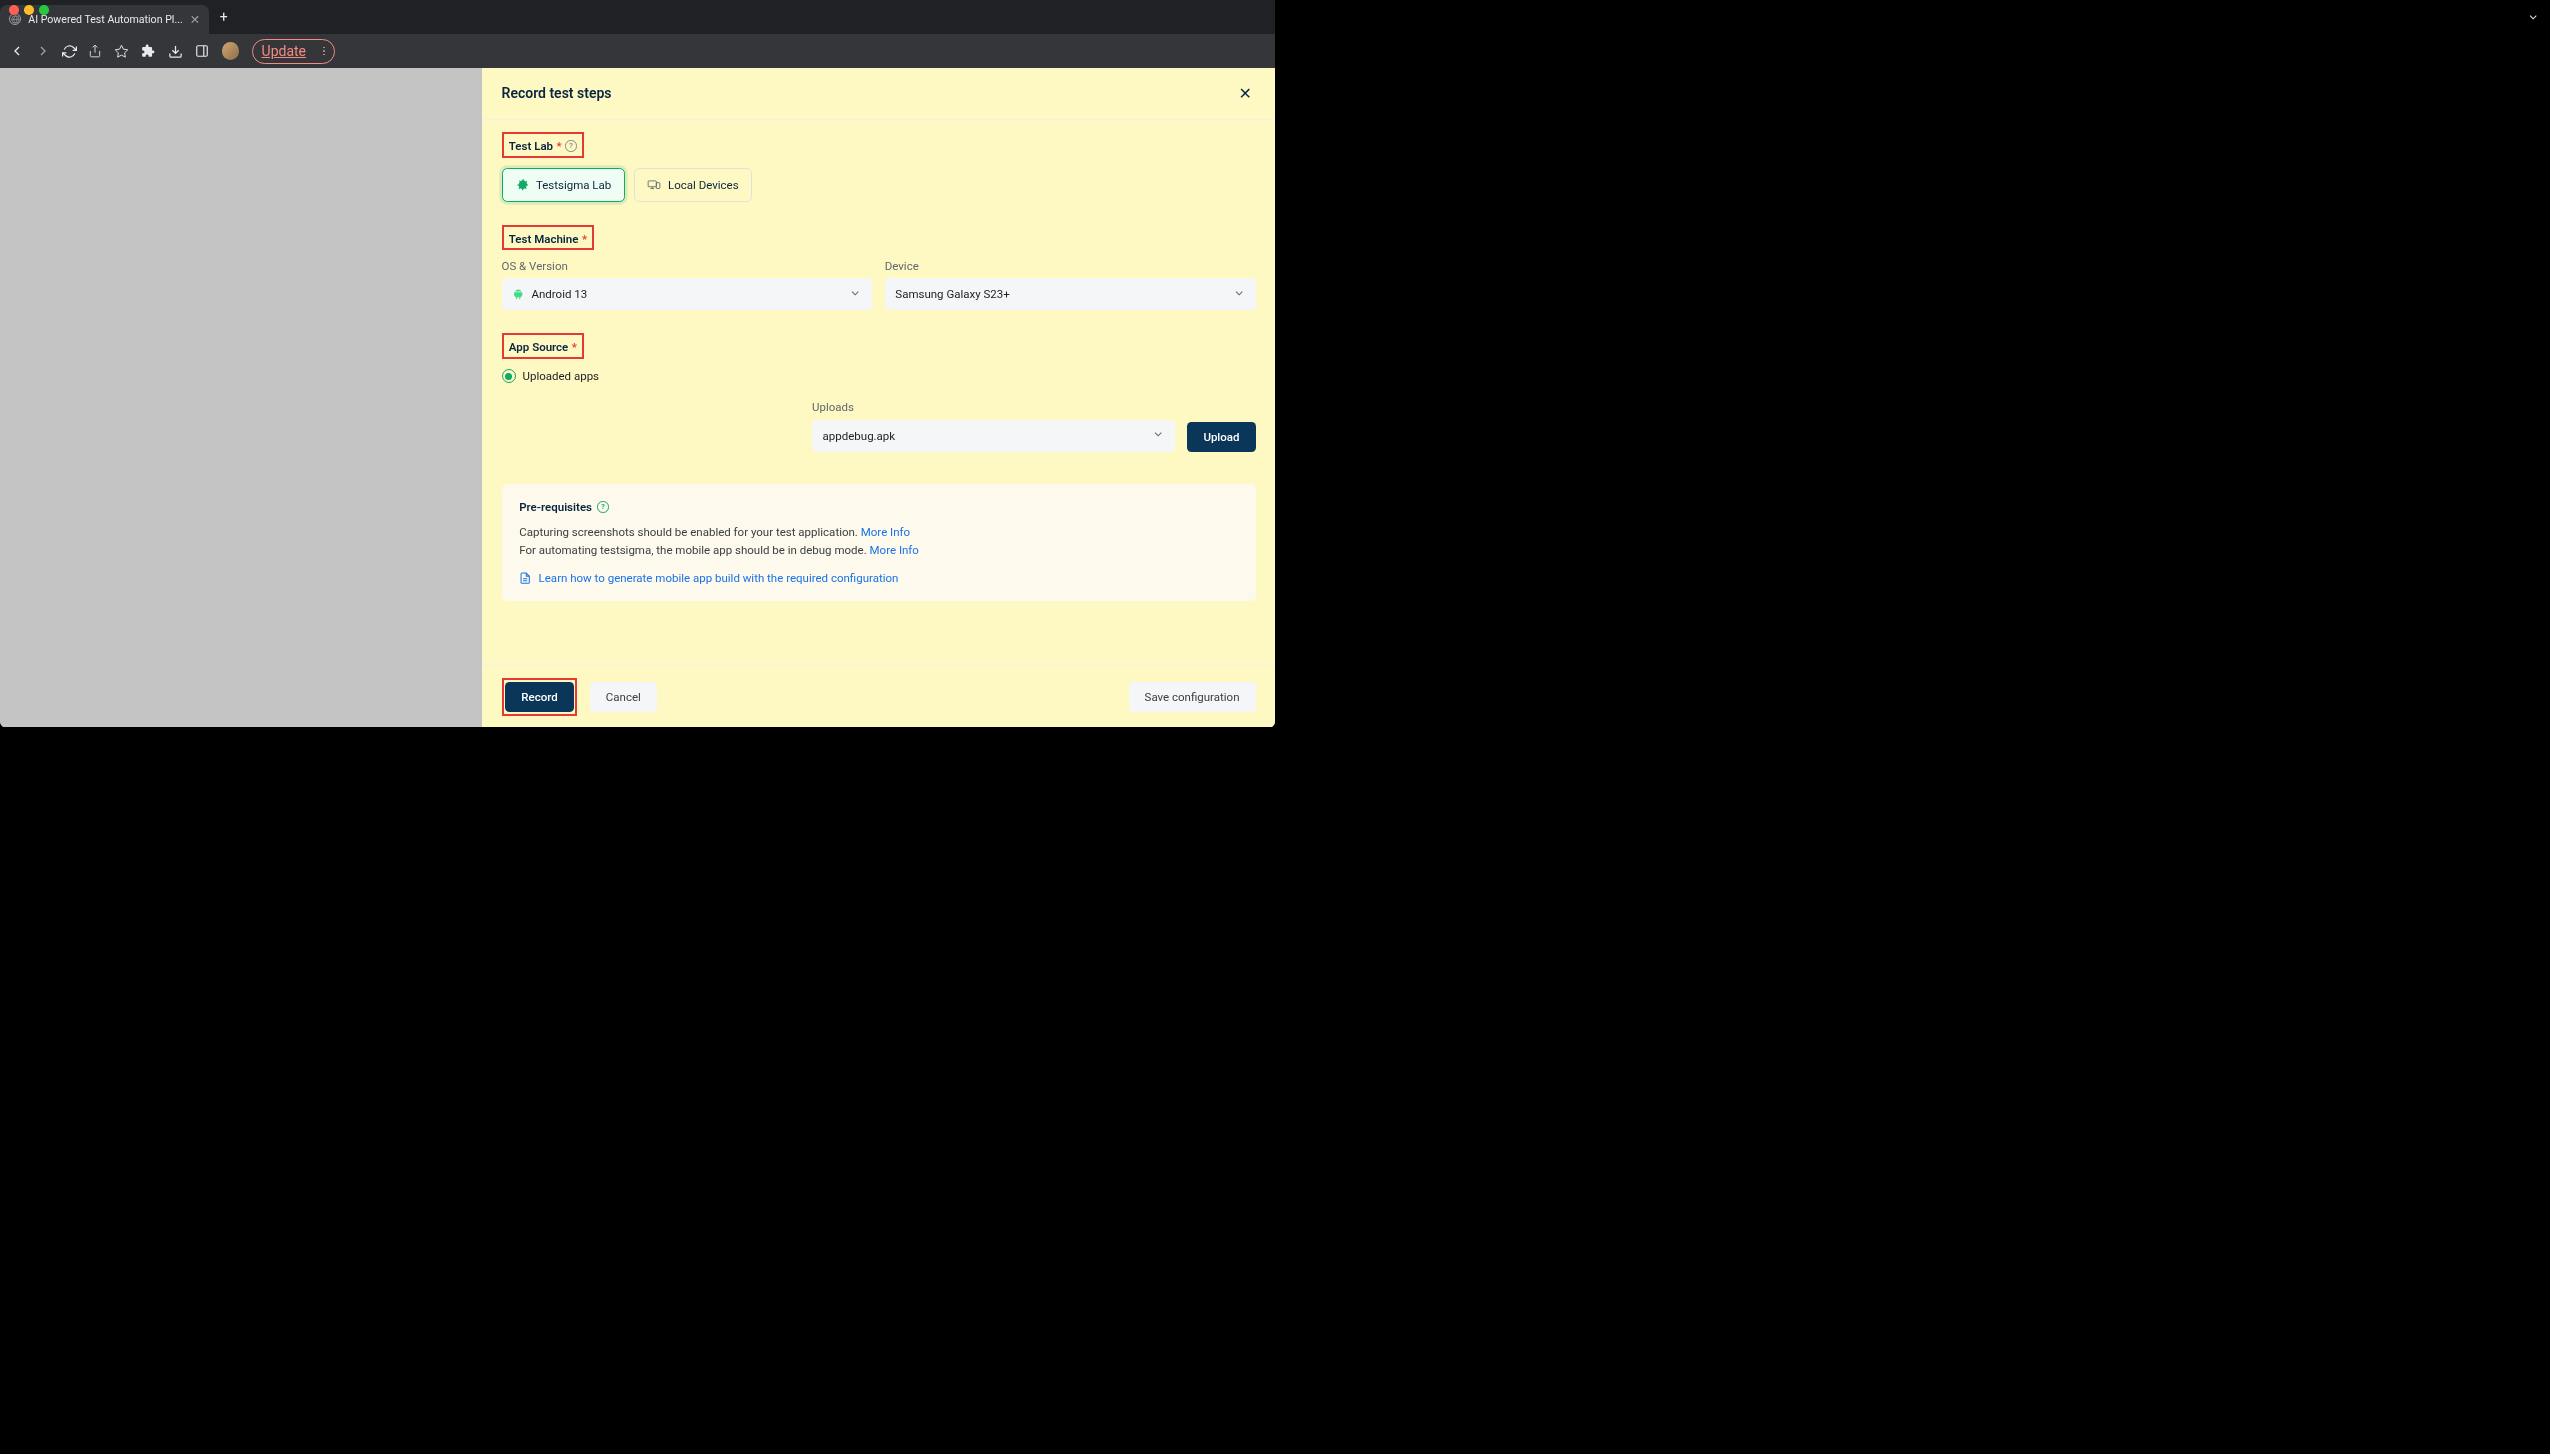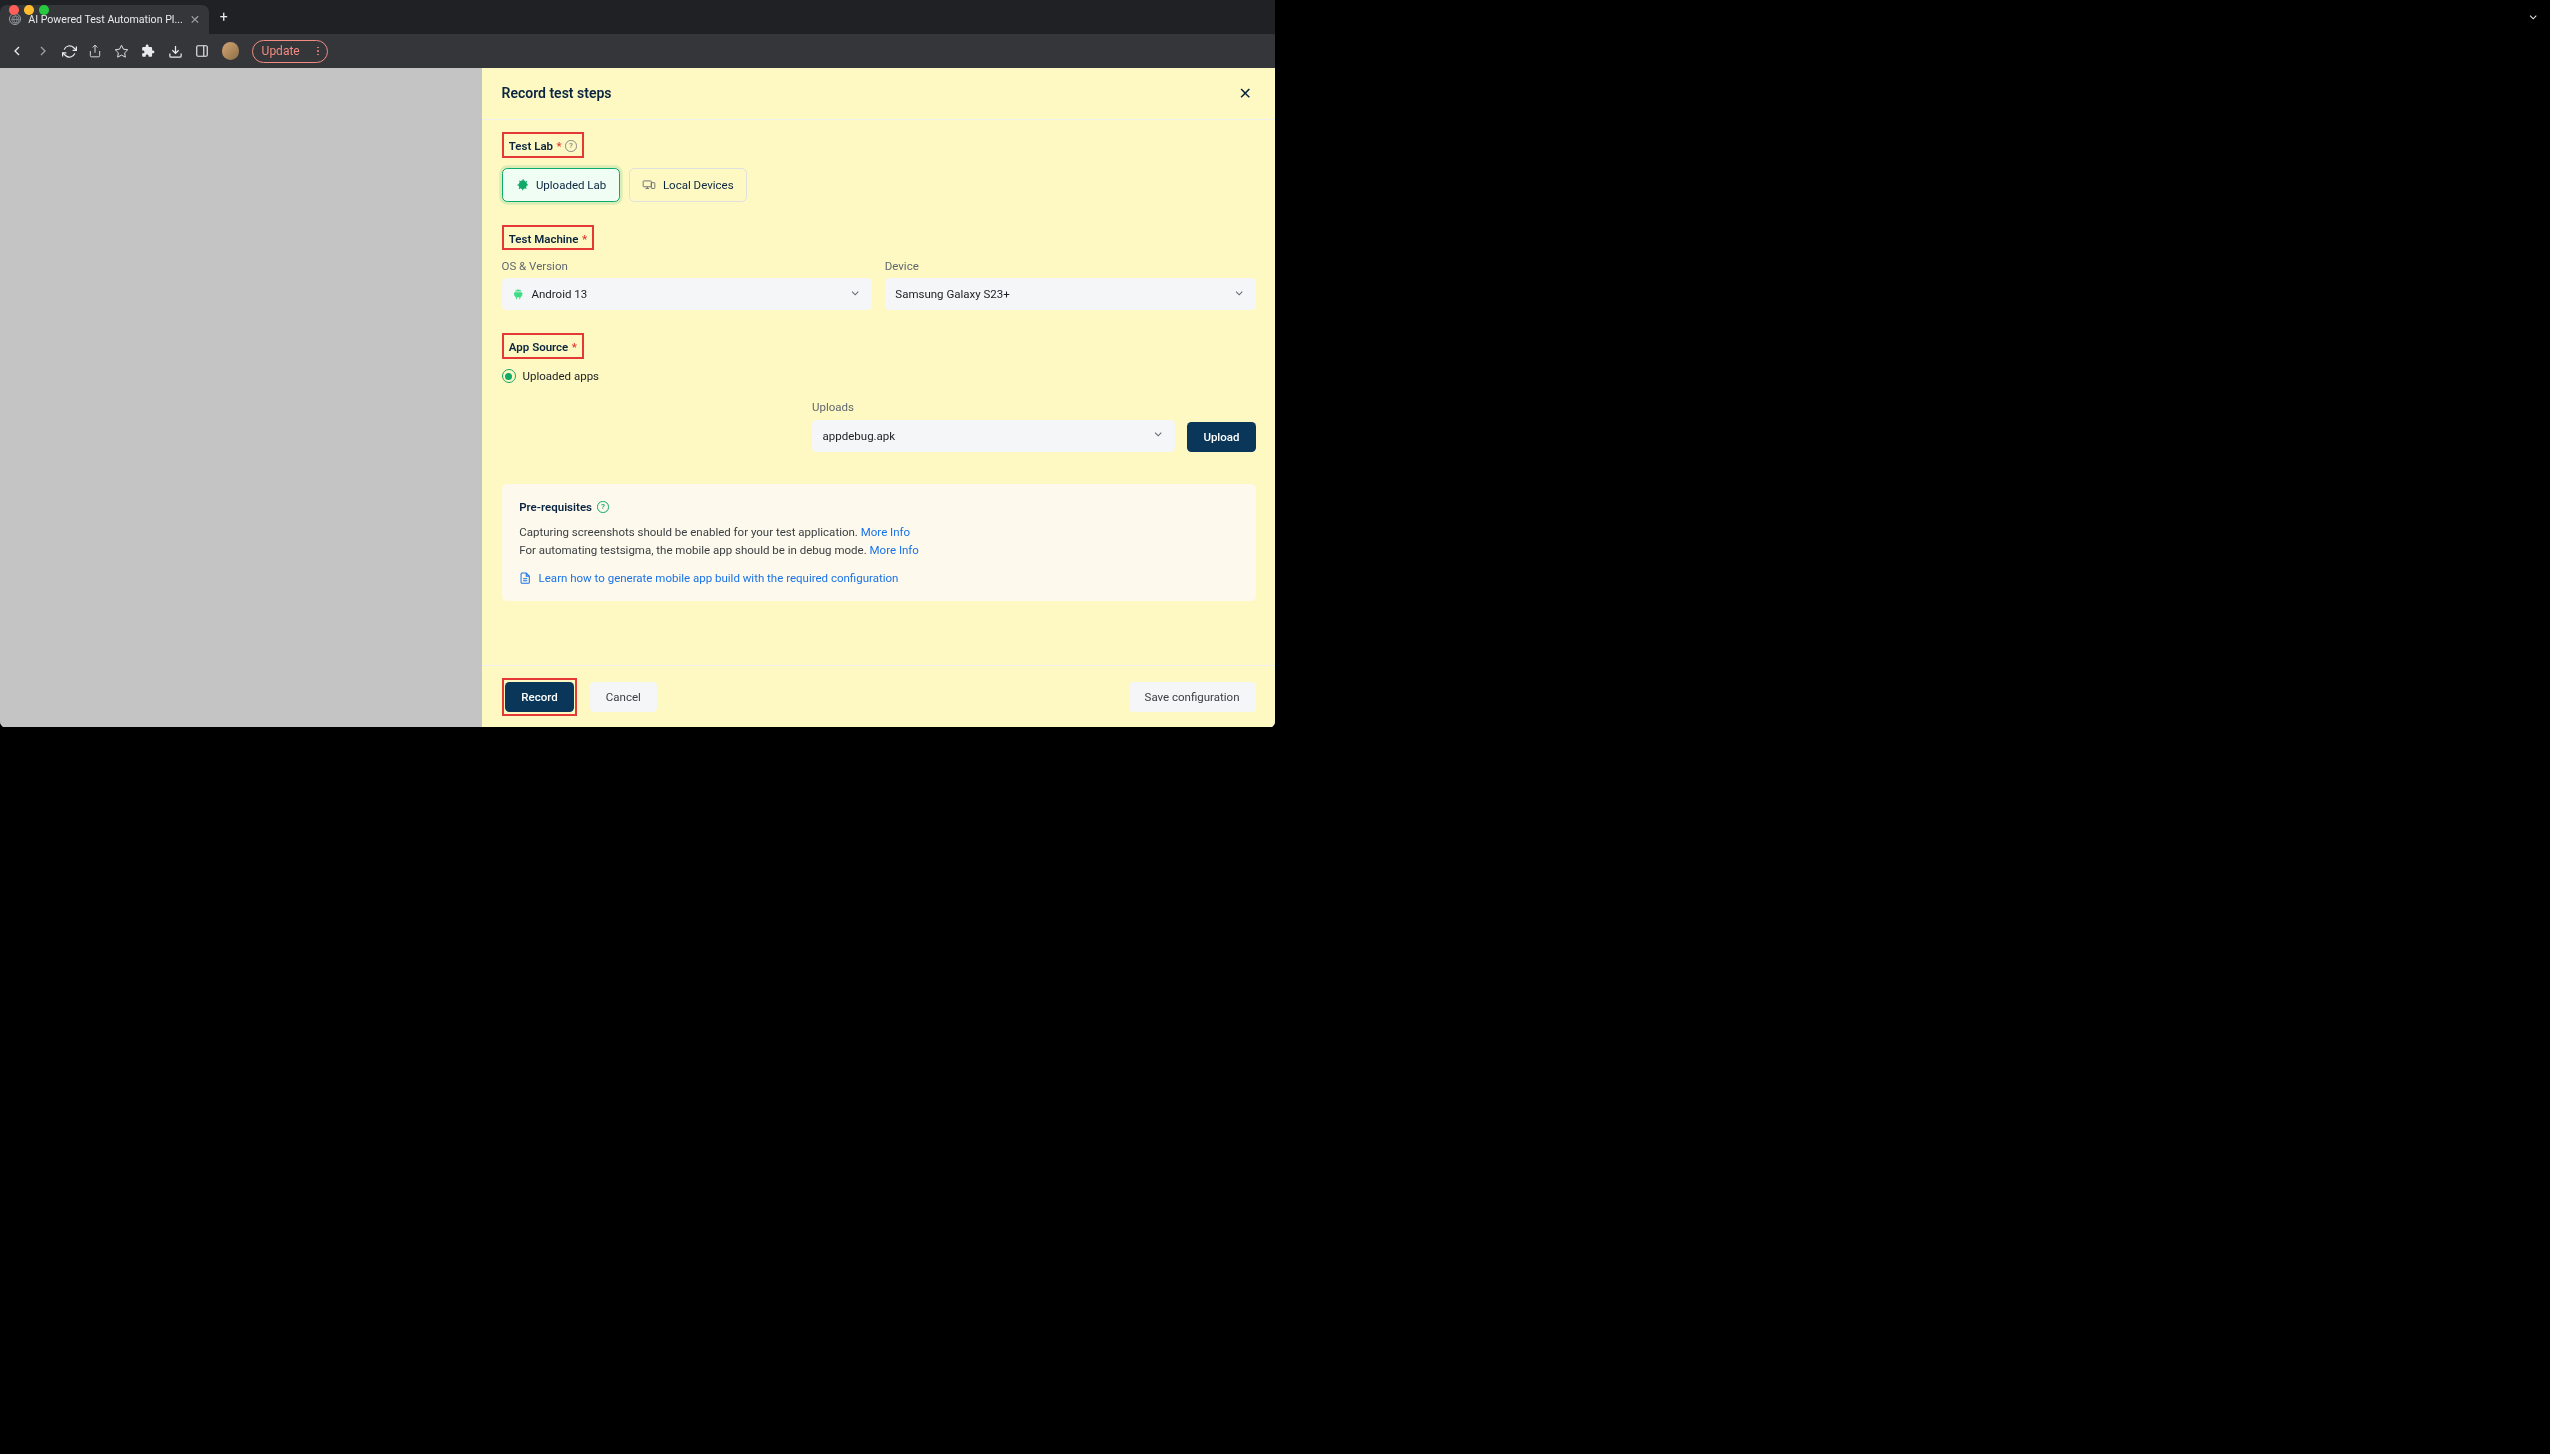--- a/index.html
+++ b/index.html
@@ -24,21 +24,21 @@
     .toolbar { background: #35363a; height: 34px; display: flex; align-items: center; padding: 0 8.9px; gap: 10.6px; }
     .nav-btn { color: #9aa0a6; cursor: pointer; display: flex; }
     .nav-btn.enabled { color: #e8eaed; }
     .url-bar { flex: 1; background: #202124; border-radius: 16px; height: 26.6px; display: flex; align-items: center; padding: 0 10.6px; gap: 7px; }
     .lock-icon { color: #9aa0a6; }
     .url-text { color: #e8eaed; font-size: 11.5px; }
     .url-text .path { color: #9aa0a6; }
     .toolbar-icons { display: flex; gap: 12.4px; align-items: center; }
     .toolbar-icon { color: #e8eaed; cursor: pointer; display: flex; }
     .avatar { width: 17.7px; height: 17.7px; border-radius: 50%; background: linear-gradient(135deg, #d4a574, #8b6f47); }
-    .update-btn { border: 0.9px solid #f28b82; color: #f28b82; padding: 3.5px 8.9px; border-radius: 12.4px; font-size: 12px; display: flex; align-items: center; gap: 17px; cursor: pointer; }
+    .update-btn { border: 0.9px solid #f28b82; color: #f28b82; padding: 3.5px 8.9px; border-radius: 12.4px; font-size: 14px; display: flex; align-items: center; gap: 17px; cursor: pointer; text-decoration: underline; }
     .update-dots { display: flex; flex-direction: column; gap: 1.8px; }
     .update-dots span { width: 1.8px; height: 1.8px; background: #f28b82; border-radius: 50%; }
     
     
     .content { height: calc(100% - 67px); background: #c4c4c4; position: relative; border-radius: 0 0 7px 7px; overflow: hidden; }
     .content-bg { position: absolute; inset: 0; background: #c4c4c4; }
     
     .panel { position: absolute; right: 0; top: 0; bottom: 0; width: 793px; background: #fef9c3; display: flex; flex-direction: column; }
     .panel-header { display: flex; justify-content: space-between; align-items: center; padding: 12.4px 19.5px; border-bottom: 0.9px solid #f0f0f0; }
     .panel-title { font-size: 14px; font-weight: 600; color: #0a2540; }
@@ -189,21 +189,21 @@
           <span class="req-star">*</span>
           <span class="help-icon">?</span>
         </span>
       </div>
       
       <div class="option-row">
         <div class="option-card selected">
           <svg viewBox="0 0 24 24" fill="#0fa968">
               <path d="M12 8a4 4 0 100 8 4 4 0 000-8zm8.94 3a8.99 8.99 0 00-1.36-3.28l1.42-1.42-1.41-1.41-1.42 1.42A8.99 8.99 0 0015 4.06V2h-2v2.06a8.99 8.99 0 00-3.28 1.36L8.3 4l-1.41 1.41 1.42 1.42A8.99 8.99 0 006.06 11H4v2h2.06c.3 1.18.77 2.28 1.36 3.28L6 17.7l1.41 1.41 1.42-1.42c1 .59 2.1 1.06 3.28 1.36V21h2v-2.06c1.18-.3 2.28-.77 3.28-1.36l1.42 1.42 1.41-1.41-1.42-1.42c.59-1 1.06-2.1 1.36-3.28H22v-2h-2.06z"></path>
             </svg>
-          <span>Uploaded Lab</span>
+          <span>Testsigma Lab</span>
         </div>
         <div class="option-card">
           <svg viewBox="0 0 24 24" fill="none" stroke="#606770" stroke-width="1.5">
               <rect x="2" y="5" width="14" height="10" rx="1"></rect>
               <line x1="6" y1="18" x2="12" y2="18"></line>
               <line x1="9" y1="15" x2="9" y2="18"></line>
               <rect x="16" y="8" width="6" height="10" rx="1"></rect>
             </svg>
           <span>Local Devices</span>
         </div>

